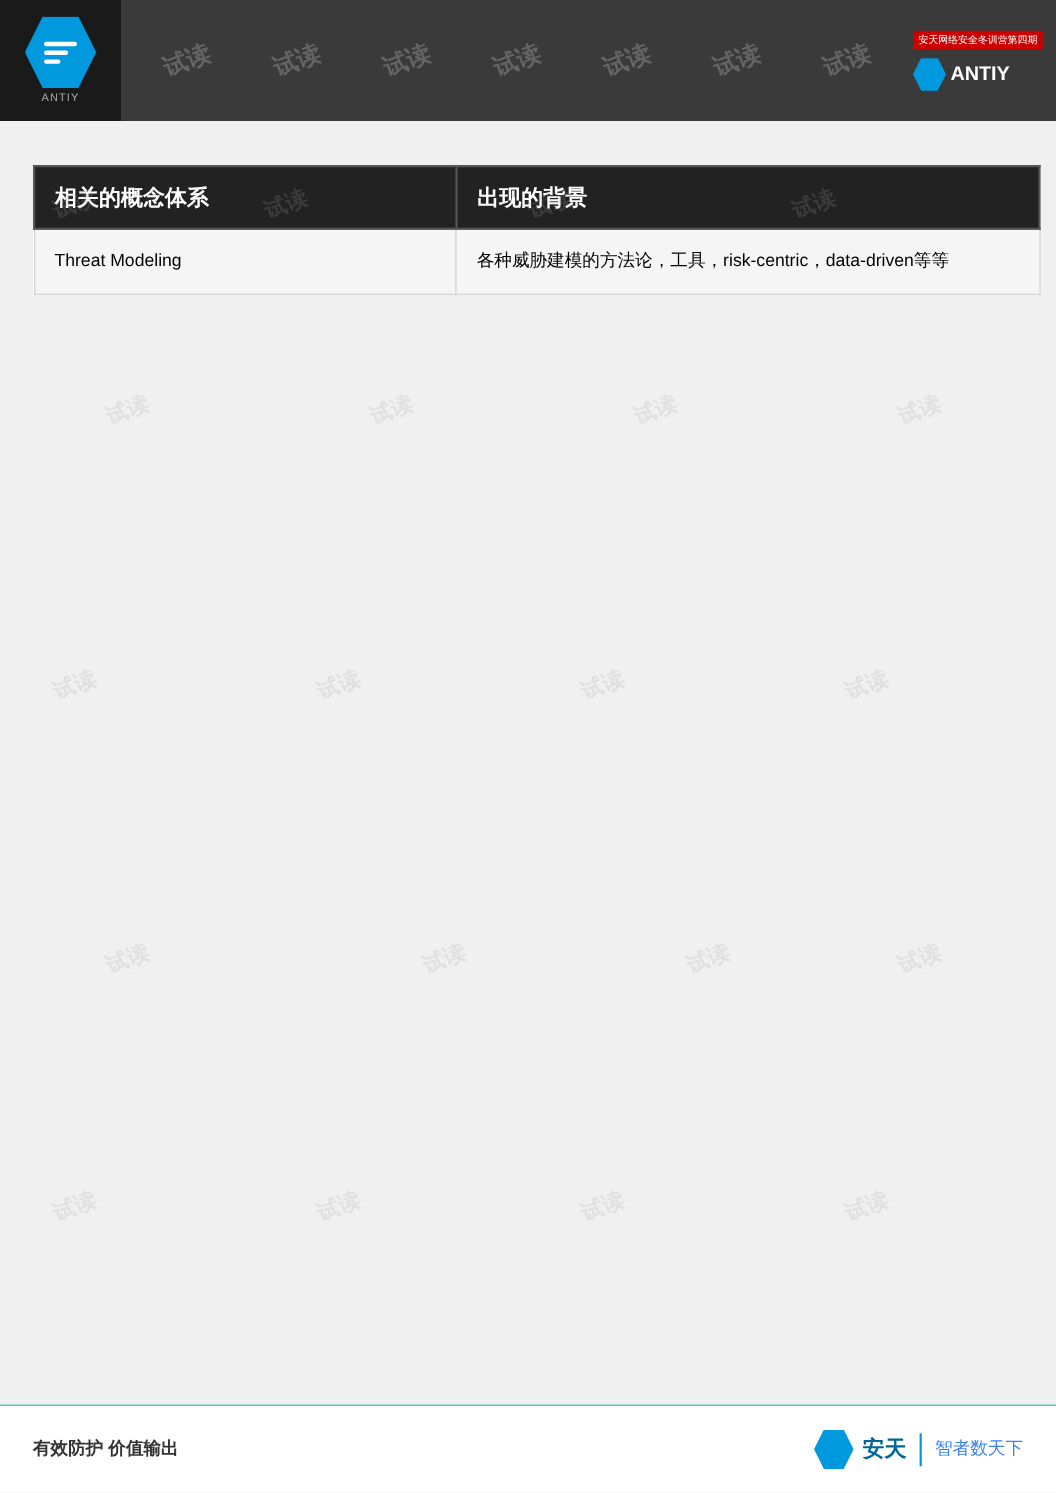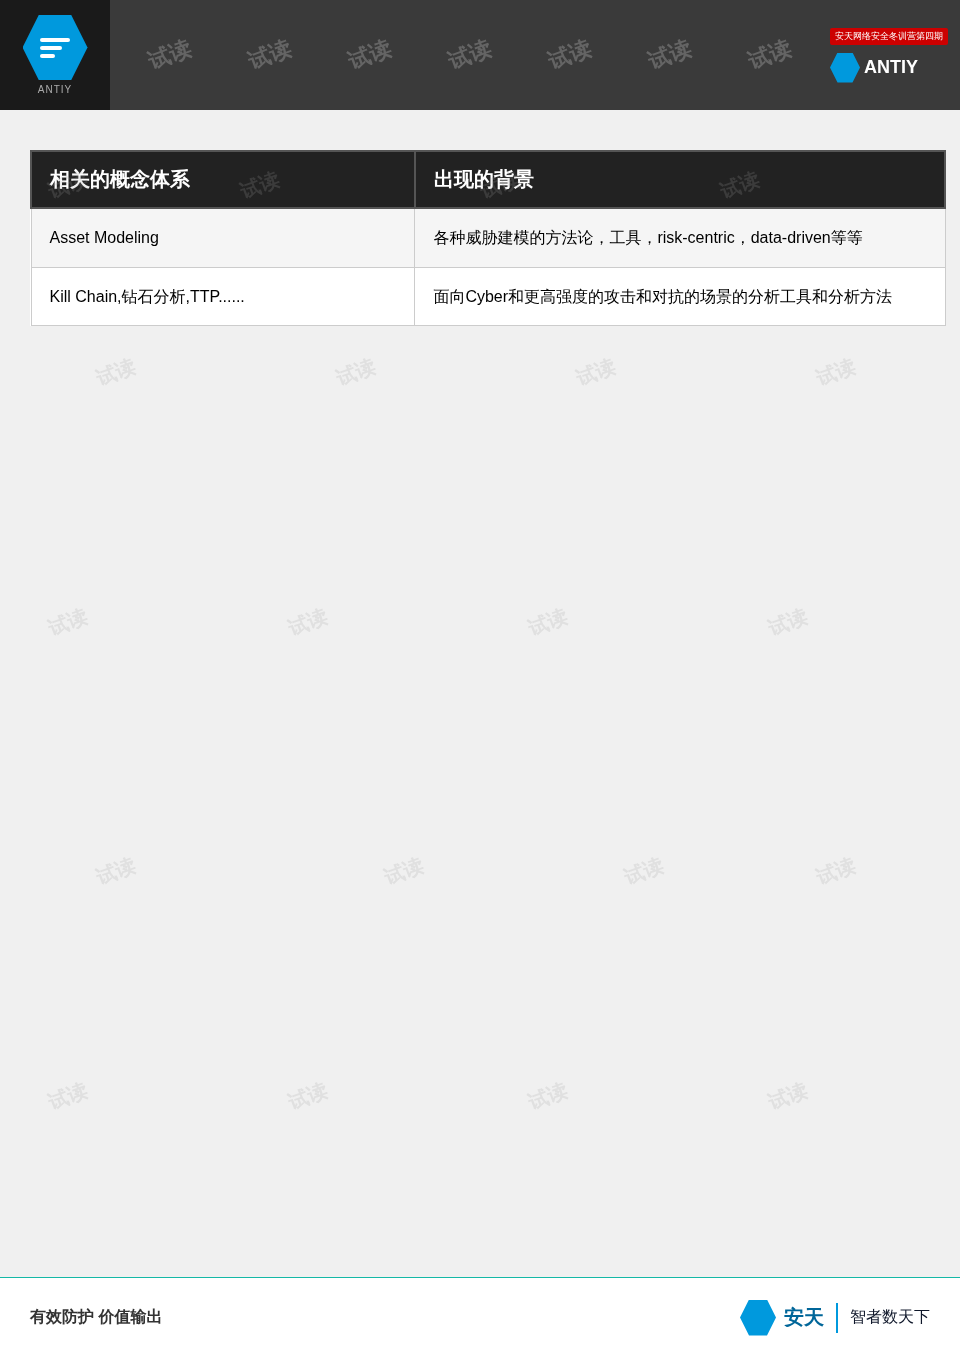--- a/index.html
+++ b/index.html
@@ -230,21 +230,21 @@
     }
 
     .footer-brand {
       font-size: 20px;
       font-weight: bold;
       color: #006699;
     }
 
     .footer-slogan {
       font-size: 16px;
-      color: #0f172a;
+      color: #3b82f6;
     }
 
     .footer-divider {
       width: 2px;
       height: 30px;
       background: #0099dd;
       margin: 0 4px;
     }
   </style>
 </head>
@@ -307,26 +307,22 @@
 <div class="main-content">
   <table class="data-table">
     <thead>
       <tr>
         <th class="col-left">相关的概念体系</th>
         <th class="col-right">出现的背景</th>
       </tr>
     </thead>
     <tbody id="table-body">
         <tr>
-          <td class="col-left">Asset Modeling</td>
+          <td class="col-left">Threat Modeling</td>
           <td class="col-right">各种威胁建模的方法论，工具，risk-centric，data-driven等等</td>
-        </tr>
-        <tr>
-          <td class="col-left">Kill Chain,钻石分析,TTP......</td>
-          <td class="col-right">面向Cyber和更高强度的攻击和对抗的场景的分析工具和分析方法</td>
         </tr>
       </tbody>
   </table>
 </div>
 
 <div class="footer">
   <div class="footer-left">有效防护 价值输出</div>
   <div class="footer-right">
     <div class="footer-logo-icon"></div>
     <span class="footer-brand">安天</span>

